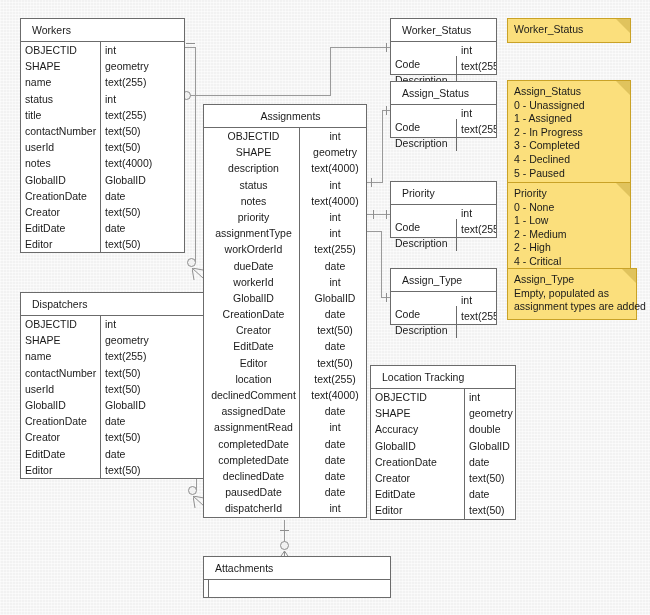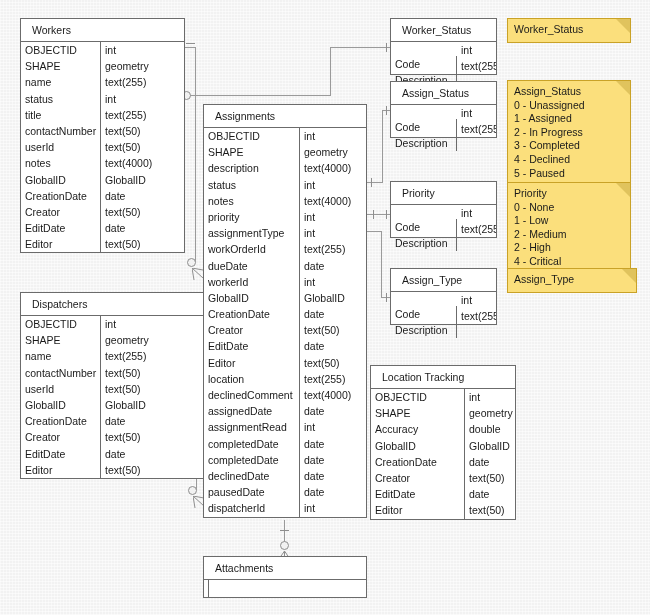--- a/index.html
+++ b/index.html
@@ -303,21 +303,21 @@
           <div class="fname">EditDate</div>
           <div class="ftype">date</div>
         </div>
         <div class="row">
           <div class="fname">Editor</div>
           <div class="ftype">text(50)</div>
         </div>
       </div>
   </div>
 
-  <div class="entity split-96" style="left:203px; top:104px; width:164px;">
+  <div class="entity split-96" style="left:203px; top:104px; width:164px;text-align:center;">
     <div class="entity-title">Assignments</div>
     <div class="entity-rows">
         <div class="row">
           <div class="fname">OBJECTID</div>
           <div class="ftype">int</div>
         </div>
         <div class="row">
           <div class="fname">SHAPE</div>
           <div class="ftype">geometry</div>
         </div>
@@ -499,21 +499,21 @@
           <div class="fname">EditDate</div>
           <div class="ftype">date</div>
         </div>
         <div class="row">
           <div class="fname">Editor</div>
           <div class="ftype">text(50)</div>
         </div>
       </div>
   </div>
 
-  <div class="entity" style="left:203px; top:556px; width:164px;">
+  <div class="entity" style="left:203px; top:556px; width:188px;">
     <div class="entity-title">Attachments</div>
     <div class="entity-rows">
         <div class="row empty">
           <div class="fname"></div>
           <div class="ftype"></div>
         </div>
       </div>
   </div>
 
   <div class="note" style="left:507px; top:18px; width:124px;">
@@ -543,15 +543,19 @@
         <div class="note-line">1 - Low</div>
         <div class="note-line">2 - Medium</div>
         <div class="note-line">2 - High</div>
         <div class="note-line">4 - Critical</div>
       </div>
   </div>
 
   <div class="note" style="left:507px; top:268px; width:130px;">
     <div class="fold"></div>
     <div class="note-title">Assign_Type</div>
+    <div>
+        <div class="note-line">Empty, populated as</div>
+        <div class="note-line">assignment types are added</div>
+      </div>
   </div>
 
 </div>
 
 </body></html>

